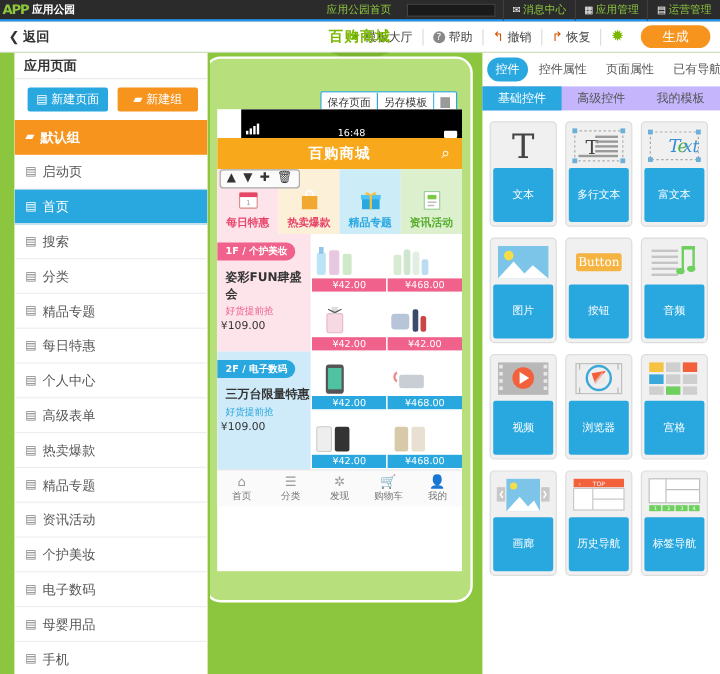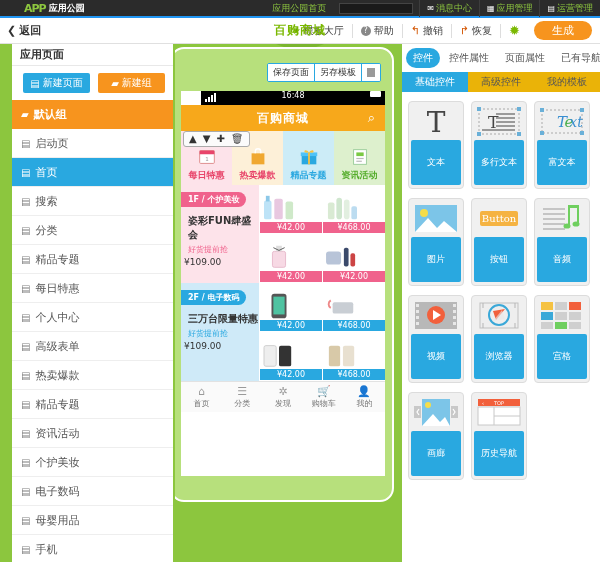--- a/index.html
+++ b/index.html
@@ -14,21 +14,21 @@
 
   
   .topbar {
     height: 18px; background: #2b2b2b;
     display: flex; align-items: center;
     border-bottom: 2px solid #2196f3;
     position: relative;
   }
   .topbar .logo {
     display: flex; align-items: center; gap: 3px;
-    padding-left: 24px; color: #fff;
+    padding-left: 2px; color: #fff;
   }
   .logo-mark {
     font-family: "DejaVu Sans", sans-serif;
     font-size: 11px; font-weight: bold; color: #8dc63f;
     letter-spacing: -1px;
   }
   .logo-text { font-size: 9px; color: #fff; font-weight: bold; }
   .topbar .tb-right {
     margin-left: auto; display: flex; align-items: center;
     height: 18px; font-size: 9px;
@@ -139,43 +139,43 @@
   .sb-row.group .doc-ico, .sb-row.active .doc-ico { opacity: 1; }
 
   
   .phone-wrap {
     position: absolute; top: 47px; left: 170px;
     width: 224px; height: 455px;
     background: #b7e07c; border: 2px solid #fff;
     border-radius: 14px; z-index: 4;
   }
   .phone-toolbar {
-    position: absolute; top: 14px; right: 11px;
+    position: absolute; top: 27px; right: 11px;
     display: flex; border: 1px solid #29a8e0; border-radius: 2px;
     overflow: hidden; background: #fff;
   }
   .pt-btn {
     font-size: 9px; padding: 2px 5px; color: #333;
     border-right: 1px solid #29a8e0; background: #fff;
     cursor: pointer; white-space: nowrap;
   }
   .pt-btn:last-child { border-right: none; }
   .pt-ico { display: flex; align-items: center; justify-content: center; width: 18px; }
   .pt-ico-glyph {
     width: 9px; height: 9px; background: #9a9a9a;
     display: inline-block;
   }
 
   .phone-screen {
     position: absolute; top: 42px; left: 9px;
     width: 204px; height: 385px; background: #fff; overflow: hidden;
   }
   .status-bar {
-    height: 14px; background: #000; color: #fff;
-    display: flex; align-items: flex-start; justify-content: center;
+    height: 24px; background: #000; color: #fff;
+    display: flex; align-items: flex-end; justify-content: center;
     font-size: 8px; position: relative; margin-left: 20px;
   }
   .sb-signal {
     position: absolute; left: 4px; bottom: 3px;
     display: flex; align-items: flex-end; gap: 1px;
   }
   .sb-signal i { width: 2px; background: #fff; display: block; }
   .sb-battery {
     position: absolute; right: 4px; width: 11px; height: 6px;
     background: #fff; border-radius: 1px;
@@ -254,21 +254,21 @@
   }
   .rp-tabs {
     display: flex; align-items: center; height: 28px;
     padding: 0 4px; gap: 2px;
   }
   .rp-tab {
     font-size: 10px; color: #555; padding: 3px 7px; border-radius: 10px;
     cursor: pointer; white-space: nowrap;
   }
   .rp-tab.active { background: #29a8e0; color: #fff; }
-  .rp-subtabs { display: flex; height: 20px; background: #eab308; justify-content: flex-end; }
+  .rp-subtabs { display: flex; height: 20px; background: #c4b5fd; justify-content: flex-end; }
   .rp-subtab {
     flex: 1; display: flex; align-items: center; justify-content: center;
     font-size: 10px; color: #555; cursor: pointer;
   }
   .rp-subtab.active { background: #29a8e0; color: #fff; }
   .rp-grid {
     display: flex; flex-wrap: wrap; padding: 9px 6px; gap: 9px 7px;
     align-content: flex-start; overflow-y: auto;
   }
   .widget {
@@ -783,16 +783,38 @@
               <rect x="2" y="2" width="42" height="7" fill="#f2603c"></rect>
               <text x="23" y="8" font-size="5" text-anchor="middle" fill="#fff" font-family="DejaVu Sans, sans-serif">TOP</text>
               <text x="6" y="8" font-size="5" fill="#fff">‹</text>
               <rect x="2" y="10" width="42" height="18" fill="#fff" stroke="#c8c8c8"></rect>
               <line x1="18" y1="10" x2="18" y2="28" stroke="#c8c8c8"></line>
               <line x1="18" y1="19" x2="44" y2="19" stroke="#c8c8c8"></line>
             </svg>
           </div>
           <div class="wg-label">历史导航</div>
         </div>
+        <div class="widget">
+          <div class="wg-art">
+            <svg width="46" height="31" viewBox="0 0 46 31">
+              <rect x="2" y="2" width="42" height="20" fill="#fff" stroke="#c0c0c0"></rect>
+              <line x1="16" y1="2" x2="16" y2="22" stroke="#c0c0c0"></line>
+              <line x1="16" y1="11" x2="44" y2="11" stroke="#c0c0c0"></line>
+              <g fill="#6fcf5f">
+                <rect x="2" y="24" width="10" height="5"></rect>
+                <rect x="13" y="24" width="10" height="5"></rect>
+                <rect x="24" y="24" width="10" height="5"></rect>
+                <rect x="35" y="24" width="9" height="5"></rect>
+              </g>
+              <g fill="#fff" font-size="4" font-family="DejaVu Sans, sans-serif">
+                <text x="6" y="28">1</text>
+                <text x="17" y="28">2</text>
+                <text x="28" y="28">3</text>
+                <text x="38" y="28">4</text>
+              </g>
+            </svg>
+          </div>
+          <div class="wg-label">标签导航</div>
+        </div>
       </div>
   </div>
 
 </div>
 
 </body></html>

